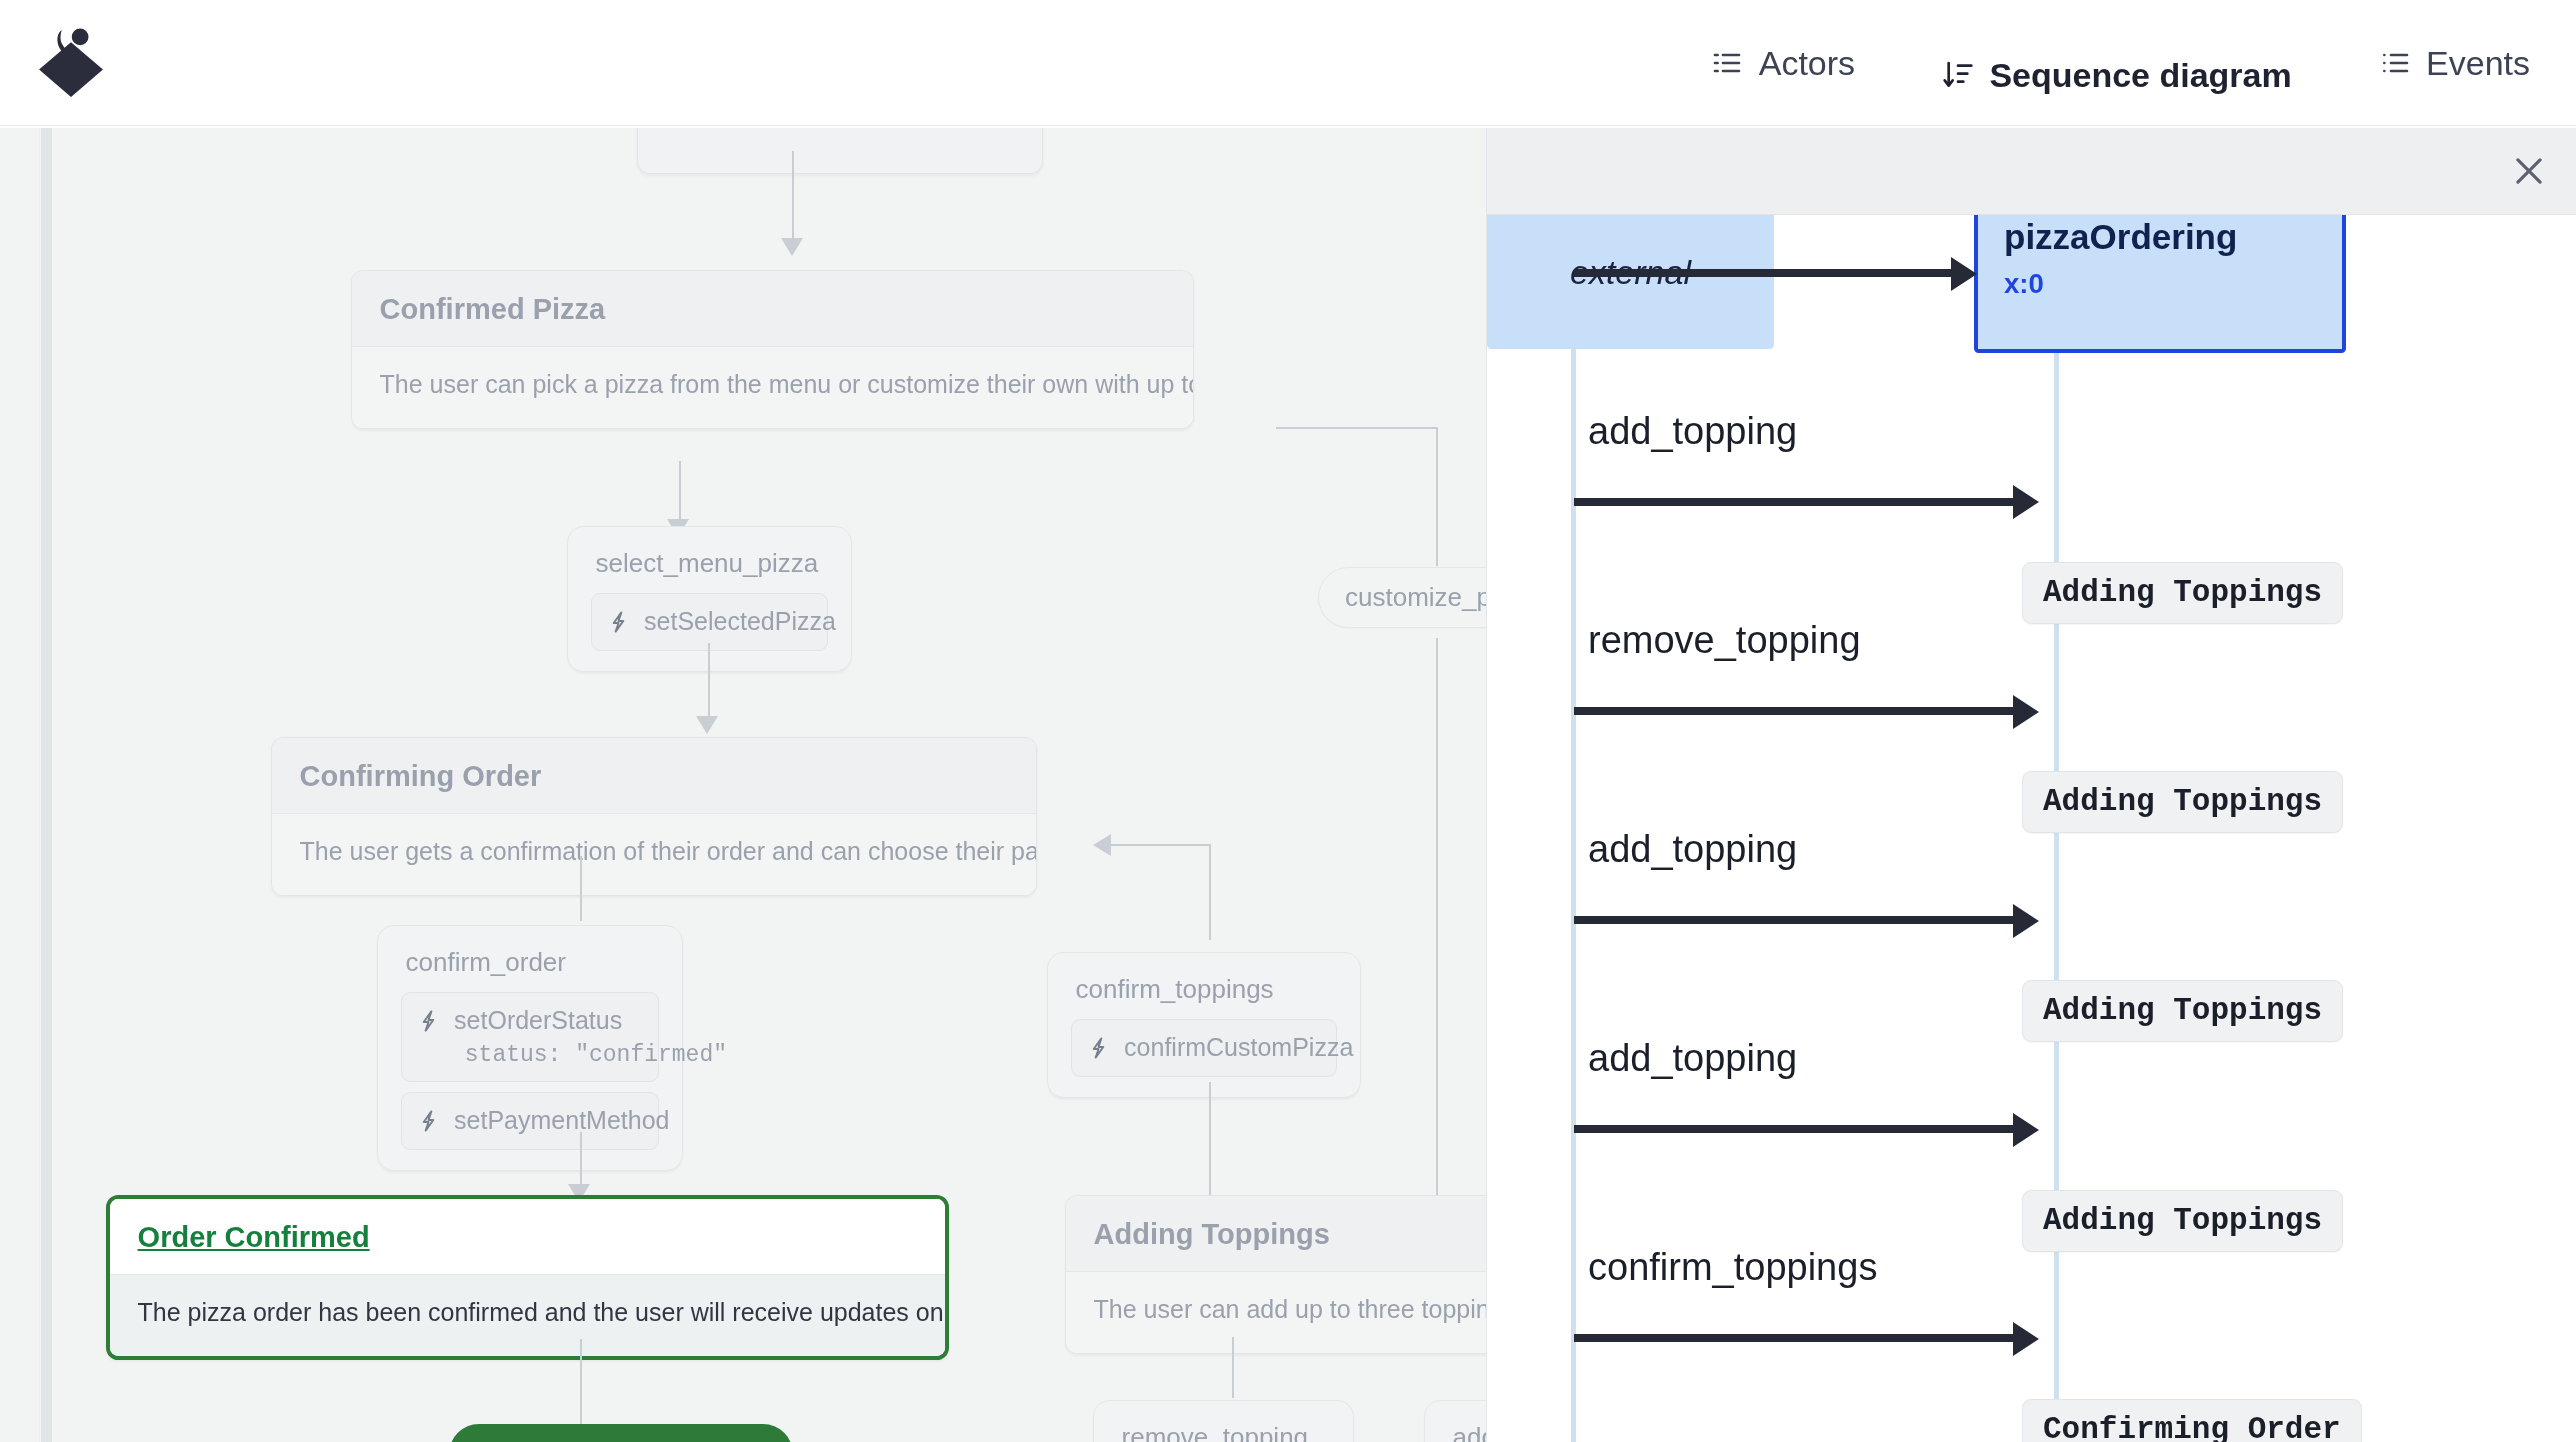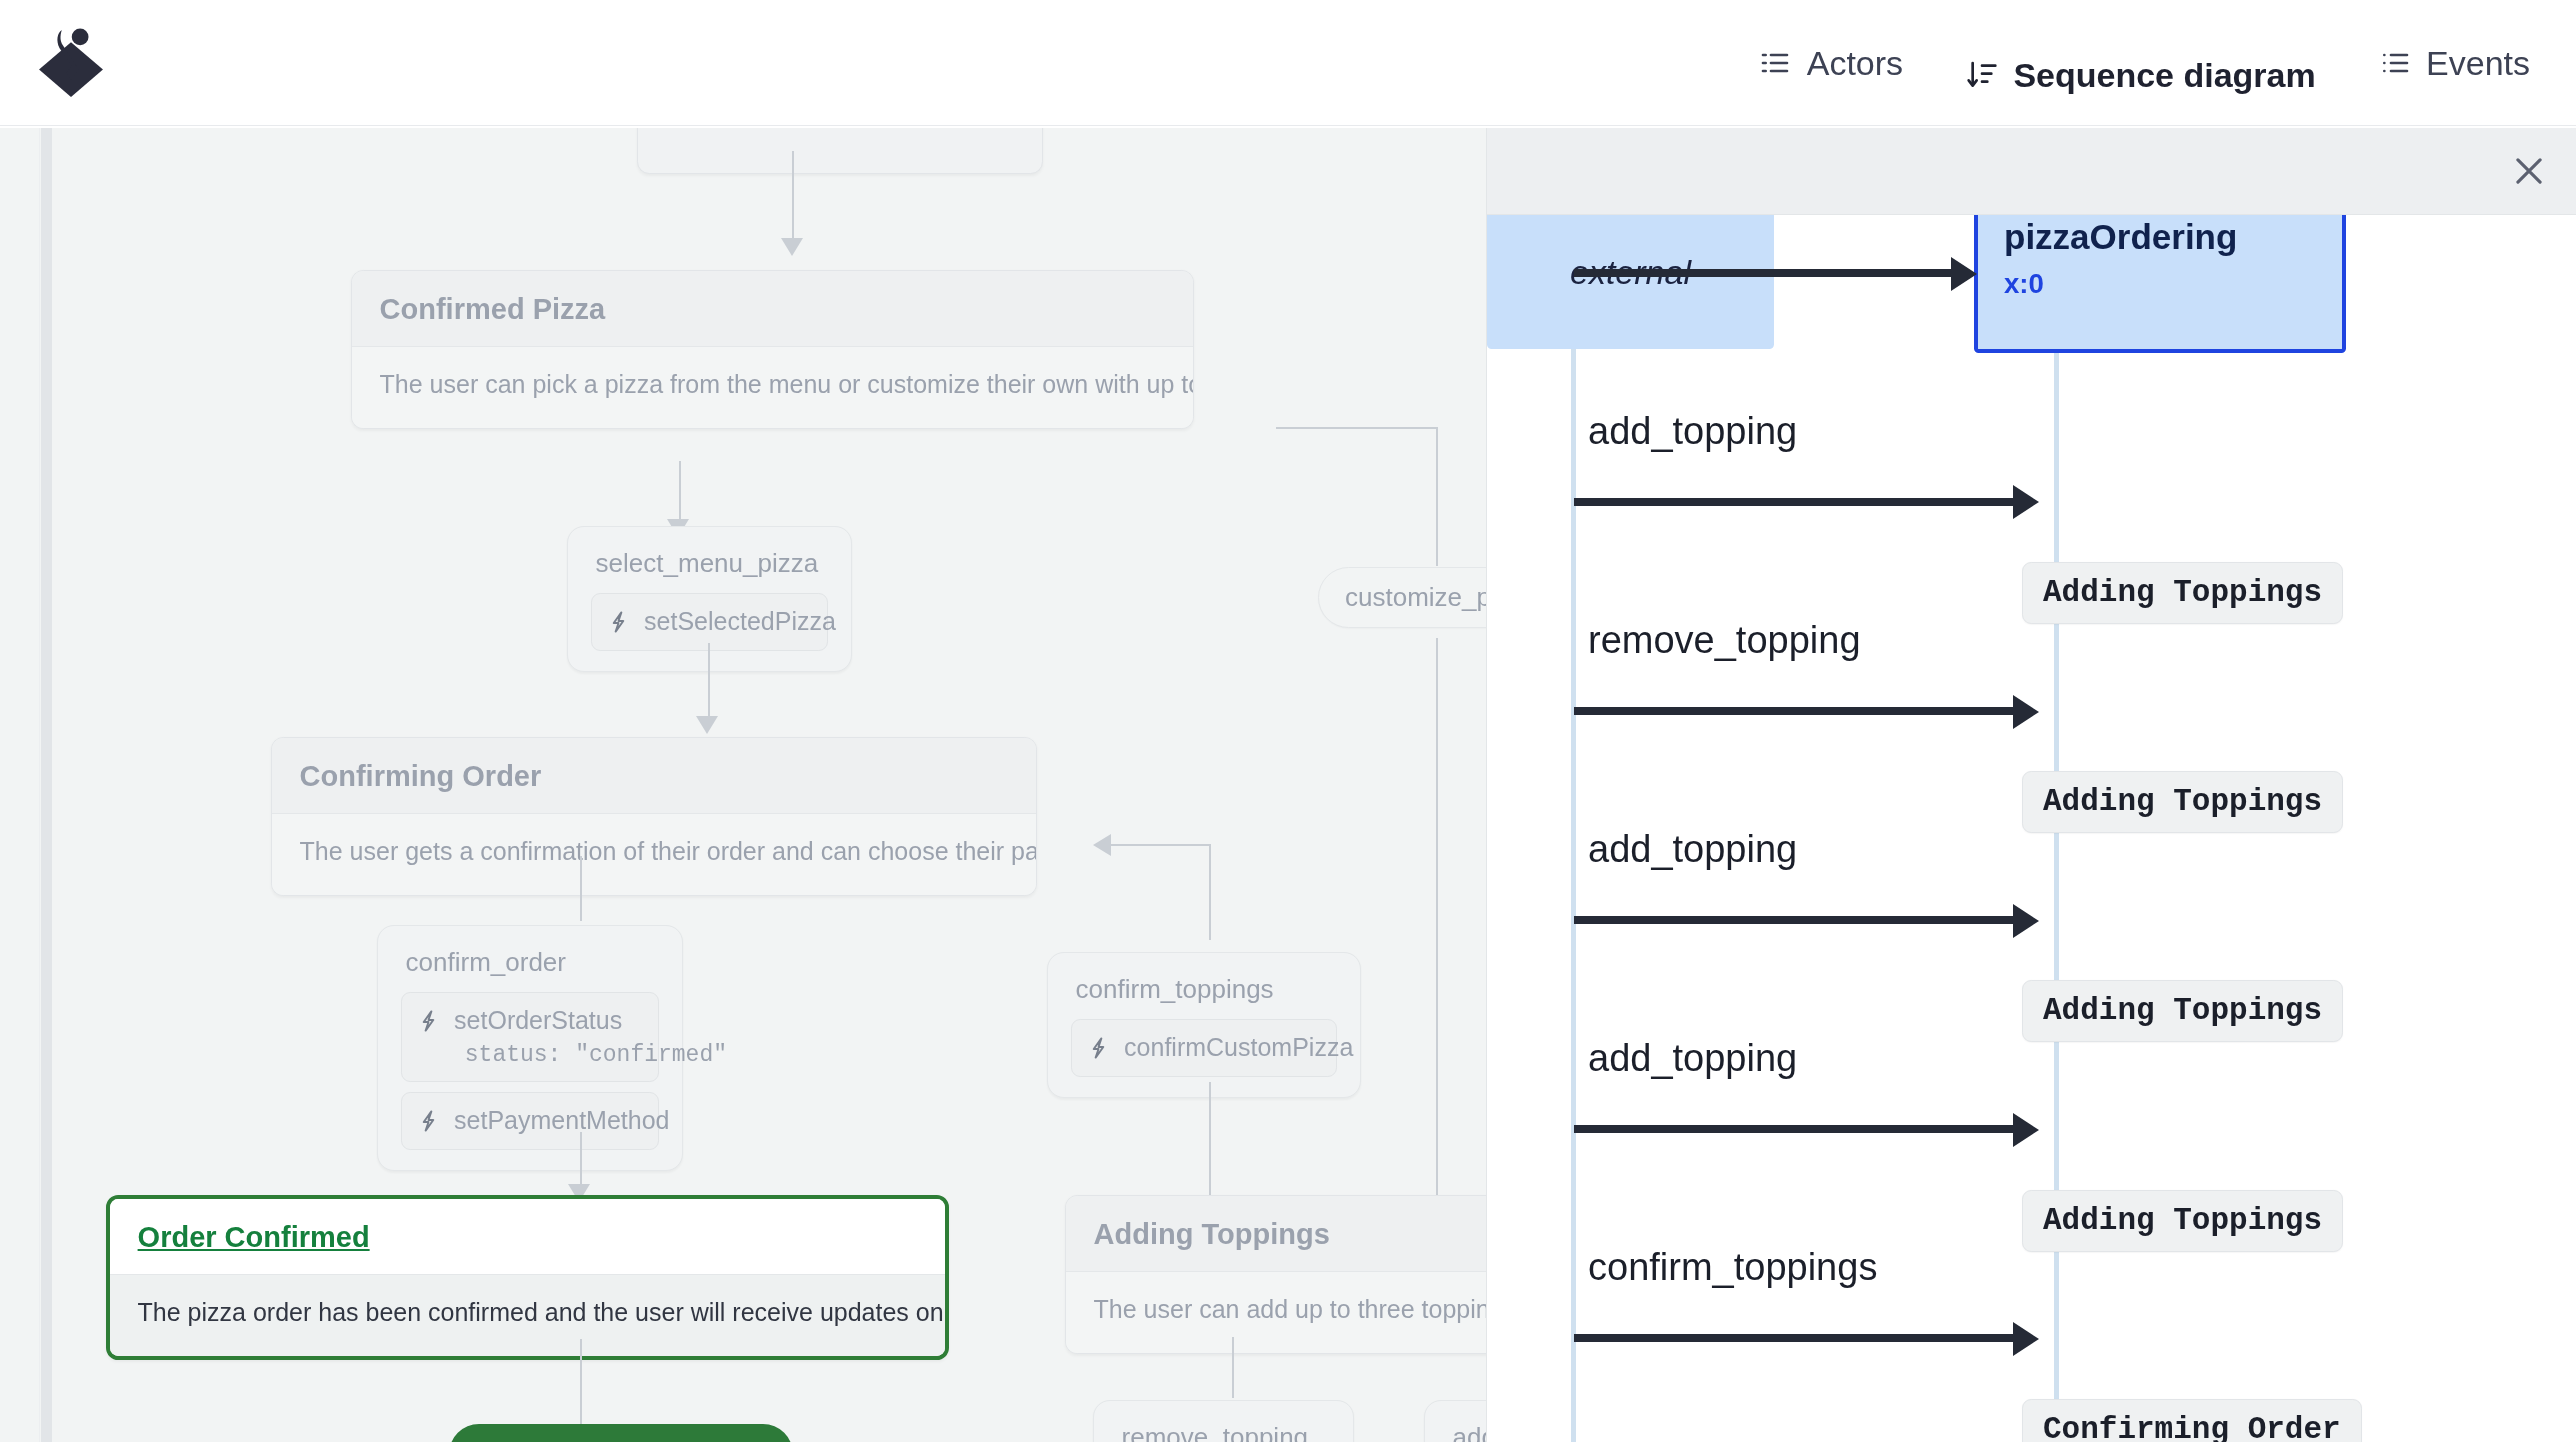--- a/index.html
+++ b/index.html
@@ -19,21 +19,21 @@
     border-bottom: 1.5px solid #e8eaed;
     display: flex; align-items: center;
   }
   .logo-wrap {
     position: absolute; left: 32px; top: 23px;
     width: 77px; height: 77px;
     display: flex; align-items: center; justify-content: center;
   }
   .nav {
     position: absolute; right: 46px; top: 0; height: 126px;
-    display: flex; align-items: center; gap: 63px;
+    display: flex; align-items: center; gap: 87px;
   }
   .nav-item {
     display: flex; align-items: center; gap: 15.3px;
     color: #3d4254; font-size: 34px; cursor: pointer;
     white-space: nowrap;
   }
   .nav-item.active { font-weight: 700; color: #1f2230; margin-top: 24px; }
   .nav-icon { display: inline-flex; width: 32px; height: 32px; }
 
   

